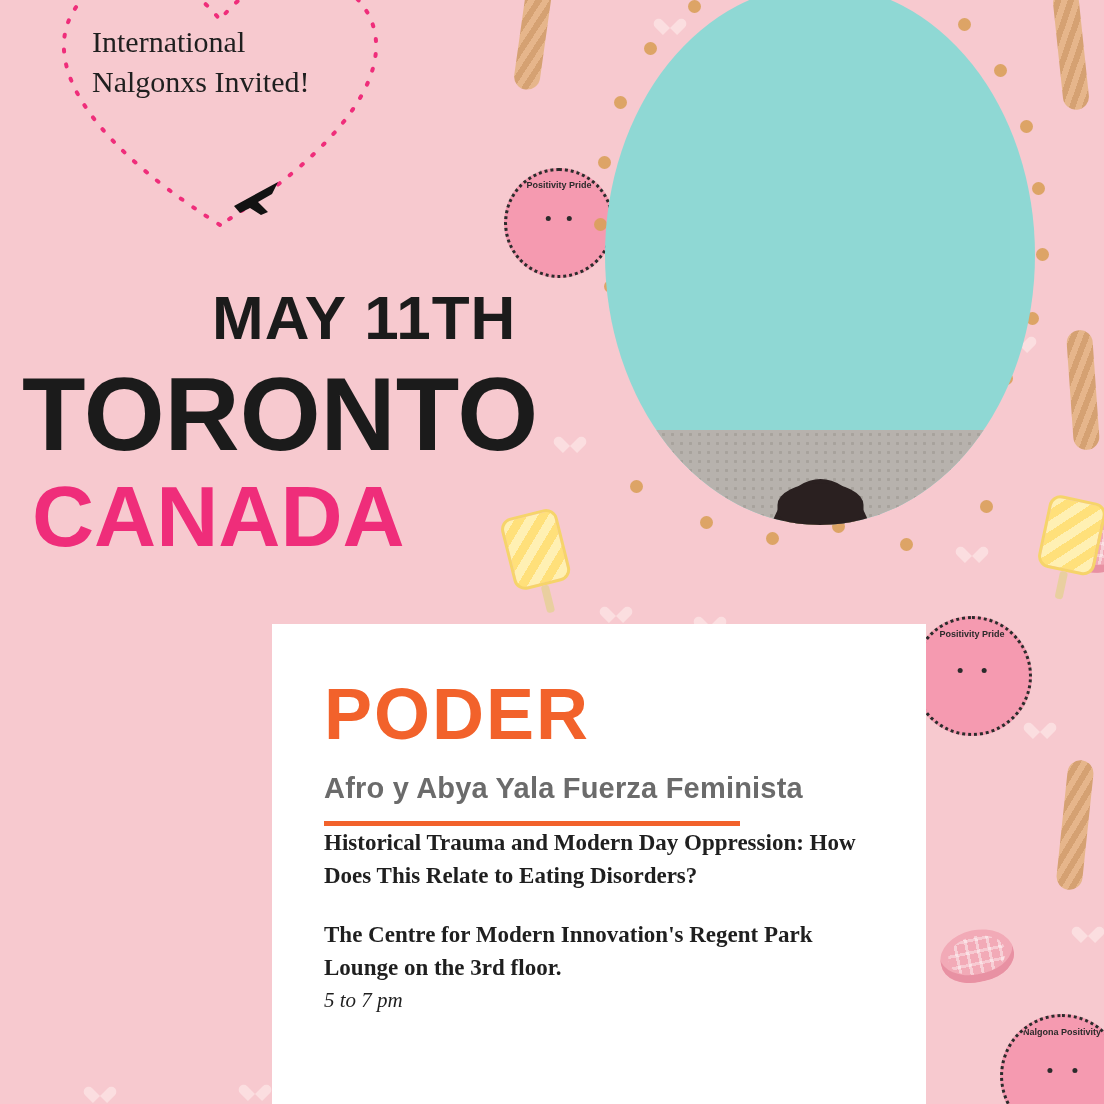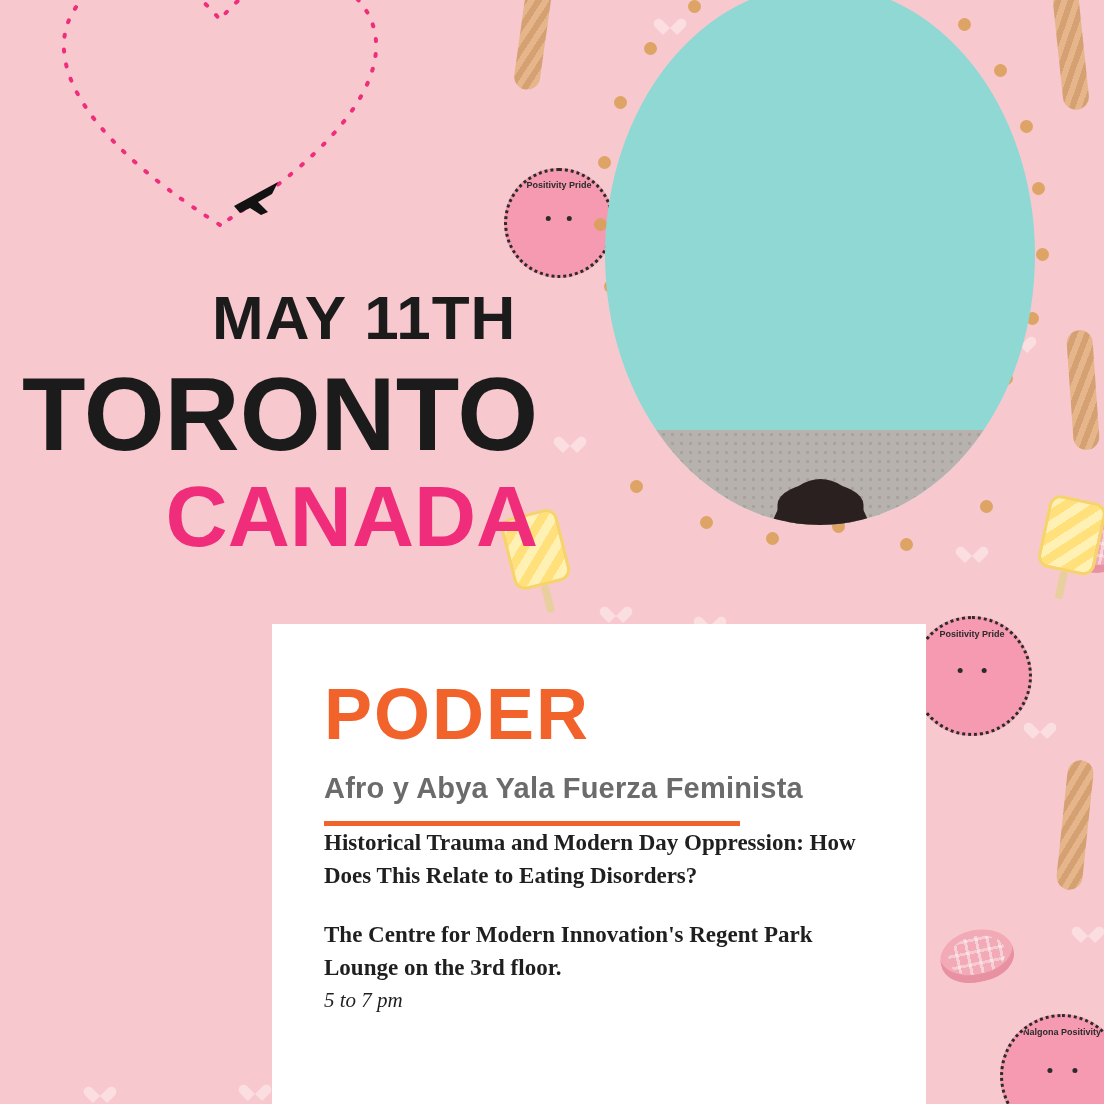--- a/index.html
+++ b/index.html
@@ -213,21 +213,21 @@
   .hl-may {
     font-size: 62px; font-weight: bold; letter-spacing: 1px; color: #1b1b1b;
     margin-left: 190px; line-height: 64px;
   }
   .hl-toronto {
     font-size: 104px; font-weight: bold; letter-spacing: 0px; color: #1b1b1b; line-height: 104px;
     margin-top: 12px;
   }
   .hl-canada {
     font-size: 86px; font-weight: bold; color: #ef2d7a; line-height: 92px;
-    margin-left: 10px; margin-top: 4px; text-align: right;
+    margin-left: 10px; margin-top: 4px;
   }
   
   .card {
     position: absolute;
     left: 272px;
     top: 624px;
     width: 654px;
     height: 490px;
     background: #ffffff;
     z-index: 5;
@@ -367,20 +367,24 @@
       <div class="ground"></div>
       <div class="person">
         <div class="p-hair-back"></div>
         <div class="p-head"></div>
         <div class="p-bangs"></div>
 
       </div>
     </div>
   </div>
 
+  <div class="invite-text">
+    <div>International</div>
+    <div>Nalgonxs Invited!</div>
+  </div>
 
   <div class="headline">
     <div class="hl-may">MAY 11TH</div>
     <div class="hl-toronto">TORONTO</div>
     <div class="hl-canada">CANADA</div>
   </div>
 
   <div class="card">
     <div class="poder">PODER</div>
     <div class="poder-sub">Afro y Abya Yala Fuerza Feminista</div>

